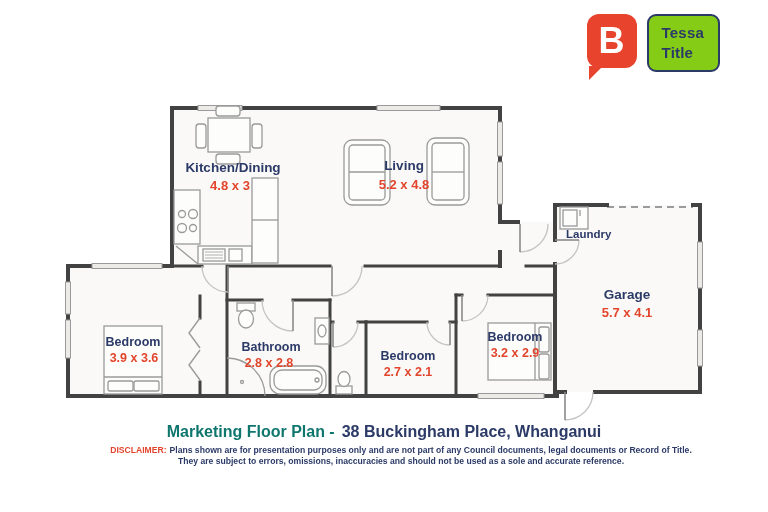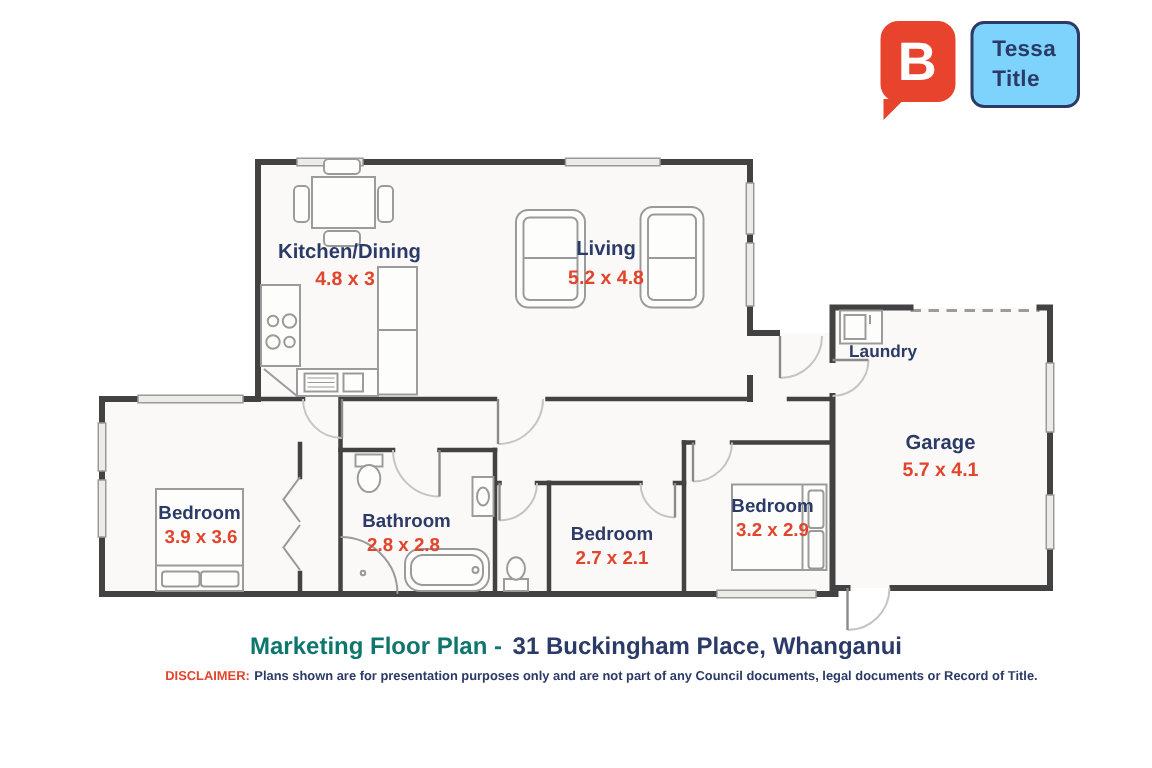--- a/index.html
+++ b/index.html
@@ -14,21 +14,21 @@
   .logo-bubble {
     position:relative; width:50px; height:54px; background:#e8432d; border-radius:12px;
     display:flex; align-items:center; justify-content:center;
   }
   .logo-bubble .tail {
     position:absolute; left:2px; bottom:-12px; width:0; height:0;
     border-top:14px solid #e8432d; border-right:14px solid transparent;
   }
   .logo-letter { color:#ffffff; font-size:36px; font-weight:bold; line-height:1; }
   .logo-box {
-    border:2px solid #2b3a67; border-radius:9px; padding:7px 14px 7px 13px; background:#7dd3fc;
+    border:2px solid #2b3a67; border-radius:9px; padding:7px 14px 7px 13px; background:#84cc16;
   }
   .logo-name { color:#2b3a67; font-size:15px; font-weight:bold; line-height:20px; letter-spacing:.2px; }
 
   
   .plan-svg { position:absolute; left:0; top:0; }
   .plan-svg text { font-family:"Liberation Sans", sans-serif; font-weight:bold; }
   .room-name { fill:#2b3a67; }
   .room-dim  { fill:#e2452c; }
 
   
@@ -238,20 +238,21 @@
     <text class="room-name" x="408" y="360" font-size="12.5">Bedroom</text>
     <text class="room-dim" x="408" y="376" font-size="12.5">2.7 x 2.1</text>
 
     <text class="room-name" x="515" y="341" font-size="12.5">Bedroom</text>
     <text class="room-dim" x="515" y="357" font-size="12.5">3.2 x 2.9</text>
   </g>
 </svg>
 
 <div class="footer">
   <div class="footer-title">
-    <span class="title-prefix">Marketing Floor Plan -</span><span class="title-address">31 Buckingham Place, Whanganui</span>
+    <span class="title-prefix">Marketing Floor Plan -</span><span class="title-address">38 Buckingham Place, Whanganui</span>
   </div>
   <div class="disclaimer">
     <div>
       <span class="disclaimer-label">DISCLAIMER:</span><span>Plans shown are for presentation purposes only and are not part of any Council documents, legal documents or Record of Title.</span>
     </div>
+    <div>They are subject to errors, omissions, inaccuracies and should not be used as a sole and accurate reference.</div>
   </div>
 </div>
 
 </body></html>

